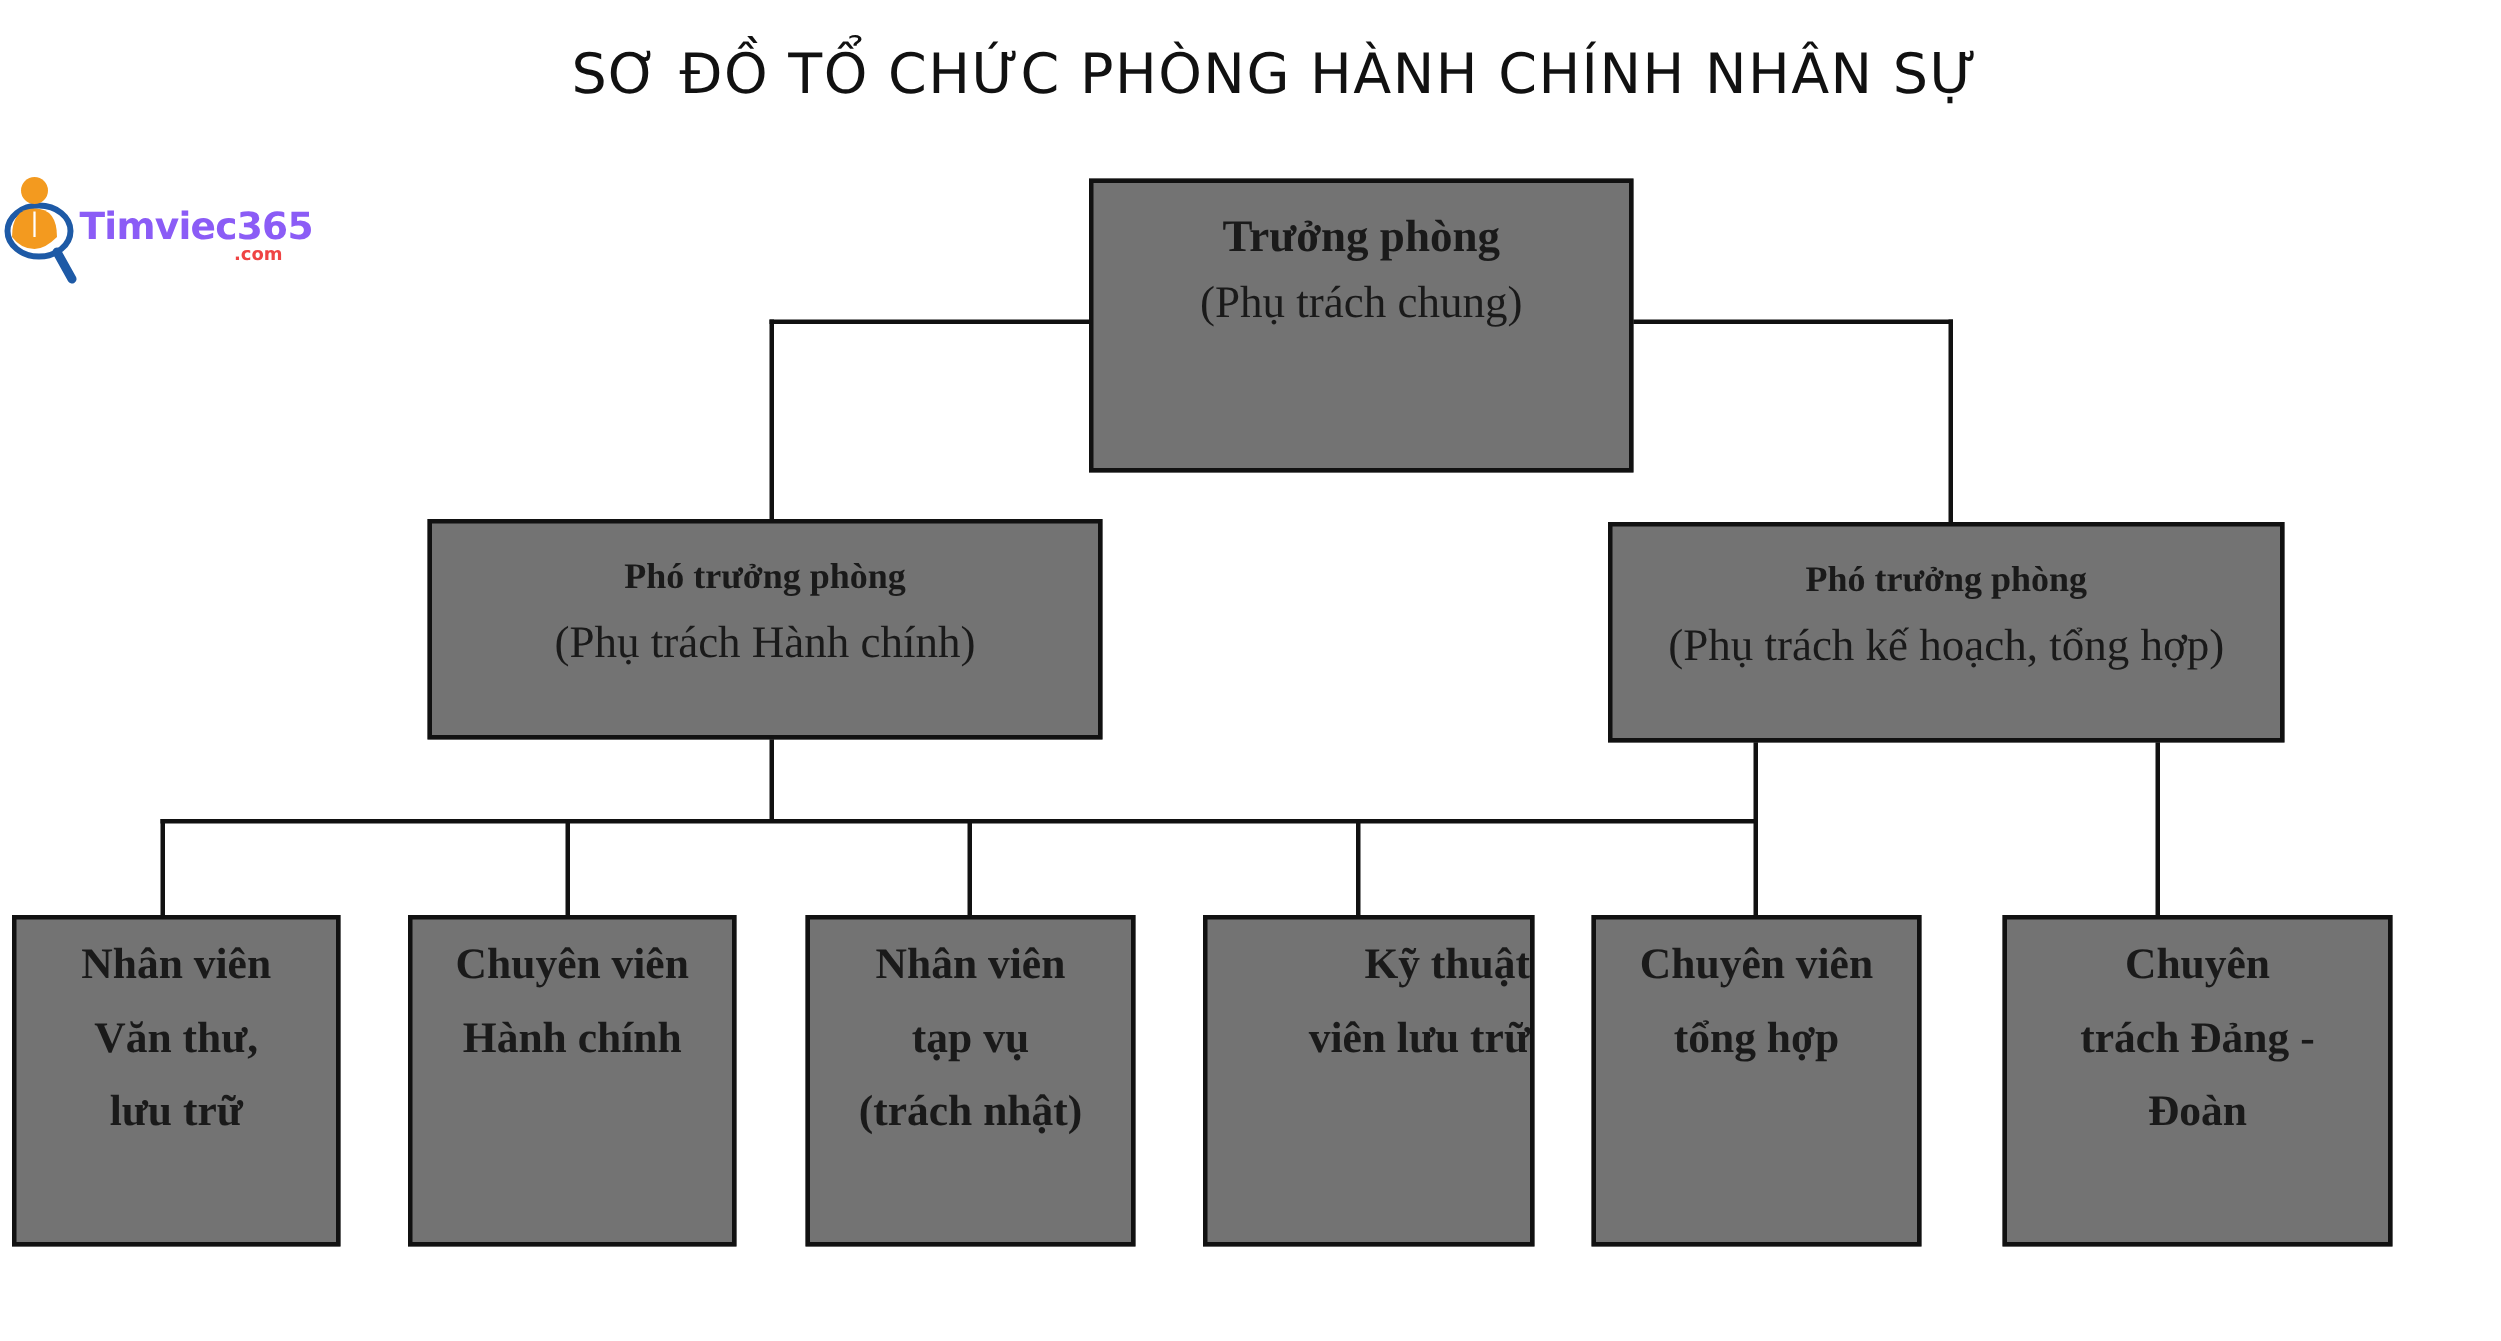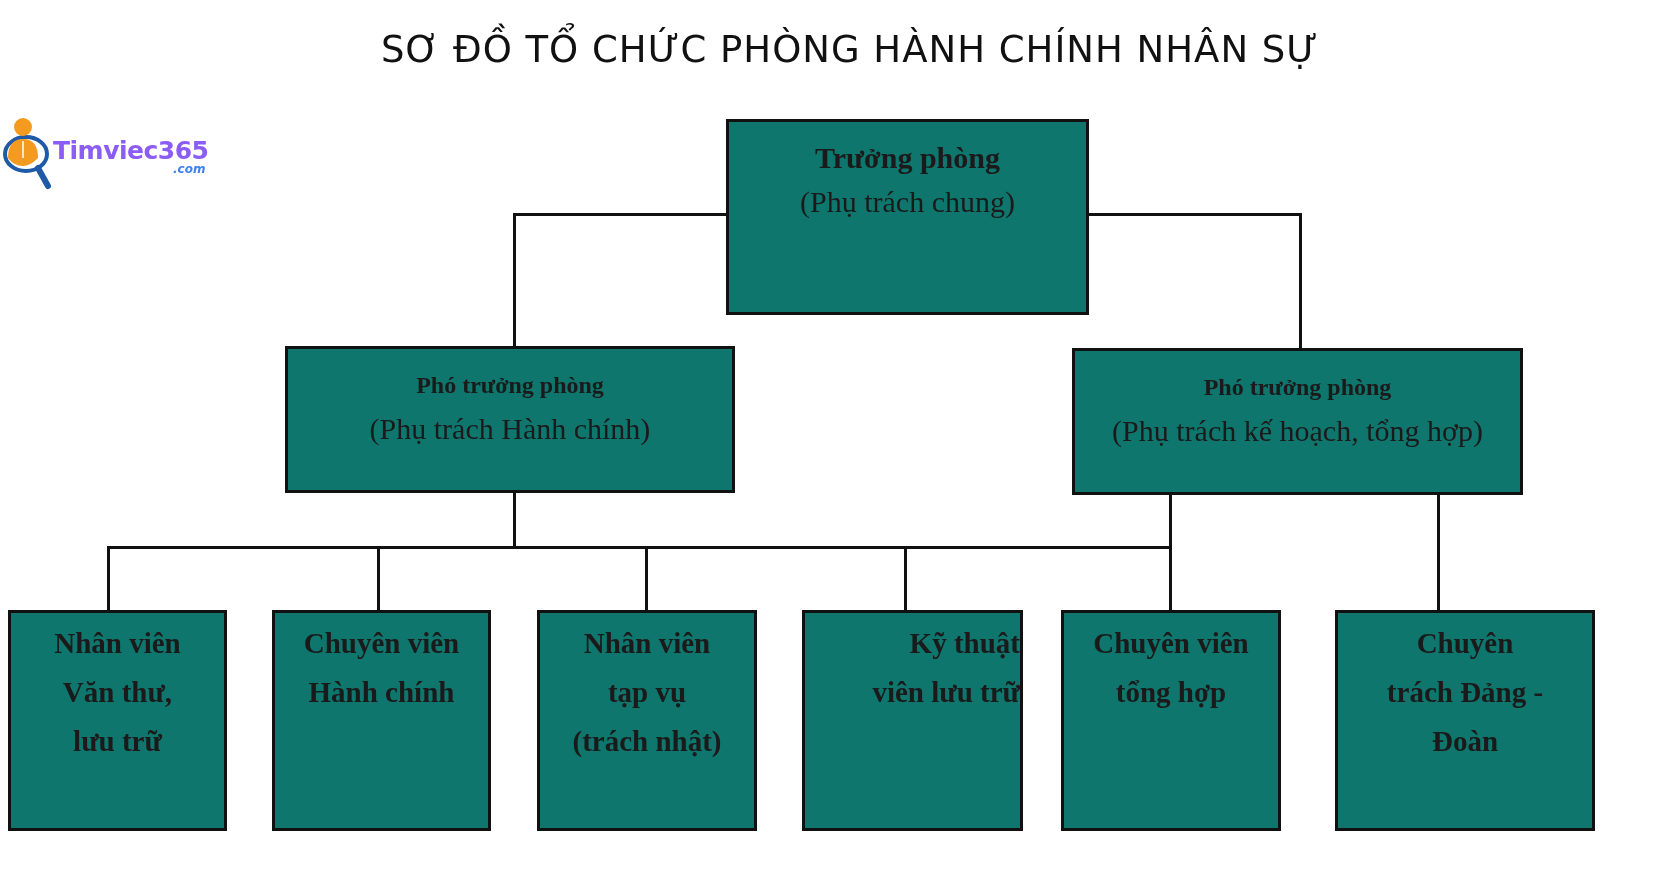--- a/index.html
+++ b/index.html
@@ -9,30 +9,29 @@
     font-family: "DejaVu Sans", sans-serif; font-size: 37px; letter-spacing: 1px;
     color: #111111; font-weight: normal;
   }
   .logo { position: absolute; left: 0; top: 112px; width: 230px; height: 85px; }
   .logo-text {
     position: absolute; left: 53px; top: 24px;
     font-family: "DejaVu Sans", sans-serif; font-weight: bold; font-size: 25px;
     color: #8b5cf6; letter-spacing: -0.5px;
   }
   .logo-com {
-    position: absolute; left: 173px; top: 50px;
+    position: absolute; left: 156px; top: 50px;
     font-family: "DejaVu Sans", sans-serif; font-weight: bold; font-size: 12px;
-    color: #3b82f6;
-    font-style: italic;
+    color: #ef4444;
   }
   .logo-svg { position: absolute; left: 0; top: 0; }
   .chart { position: absolute; left: 0; top: 0; width: 1667px; height: 894px; }
   .box {
     position: absolute; box-sizing: border-box; border: 3px solid #111;
-    background: #0f766e;
+    background: #737373;
     font-family: "Liberation Serif", "DejaVu Serif", serif;
     font-weight: bold; color: #1a1a1a; text-align: center;
   }
   .box .l1, .box .l2, .box .l3 { display: block; }
   .box.top .l1 { margin-top: 14px; font-size: 30px; line-height: 44px; }
   .box.top .l2 { font-size: 30px; line-height: 44px; font-weight: normal; }
   .box.mid .l1 { margin-top: 14px; font-size: 24px; line-height: 44px; text-align: center; }
   .box.mid .l2 { font-size: 30px; line-height: 44px; font-weight: normal; }
   .box.leaf .l1, .box.leaf .l2, .box.leaf .l3 { font-size: 29px; line-height: 49px; }
   .box.leaf .l1 { margin-top: 6px; }

